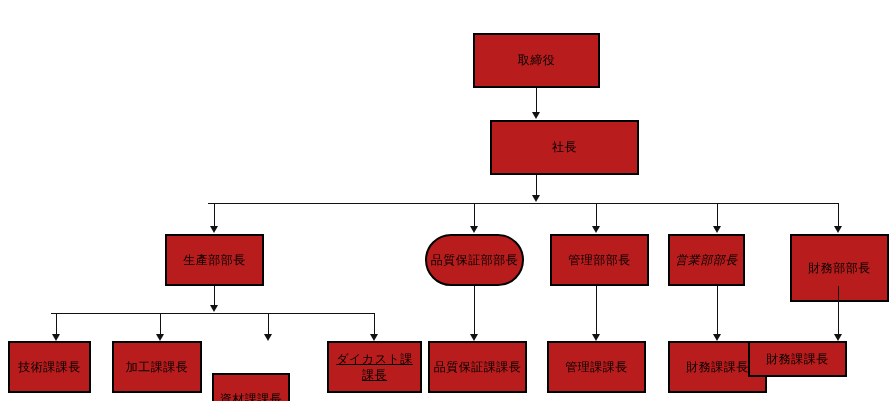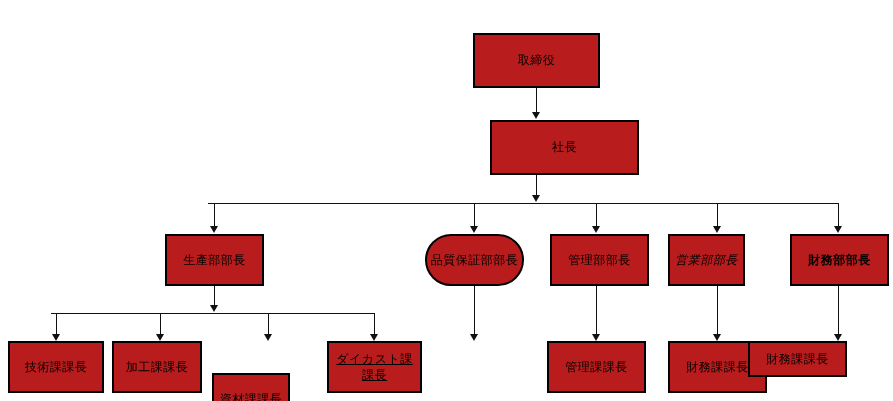--- a/index.html
+++ b/index.html
@@ -101,21 +101,21 @@
   </div>
 
   <div class="node" style="left:550px; top:234px; width:99px; height:52px;">
     <span class="node-label">管理部部長</span>
   </div>
 
   <div class="node" style="left:668px; top:234px; width:77px; height:52px;font-style:italic;">
     <span class="node-label">営業部部長</span>
   </div>
 
-  <div class="node" style="left:790px; top:234px; width:99px; height:52px;font-weight:bold;">
+  <div class="node" style="left:790px; top:234px; width:99px; height:68px;">
     <span class="node-label">財務部部長</span>
   </div>
 
   <div class="vline" style="left:214px; top:286px; height:20px;"></div>
   <div class="arrowhead" style="left:209.5px; top:305px;"></div>
   <div class="hline" style="left:51px; top:313px; width:323px;"></div>
 
   <div class="vline" style="left:56px; top:313px; height:22px;"></div>
   <div class="arrowhead" style="left:51.5px; top:334px;"></div>
 
@@ -133,36 +133,39 @@
 
   <div class="vline" style="left:596px; top:286px; height:49px;"></div>
   <div class="arrowhead" style="left:591.5px; top:334px;"></div>
 
   <div class="vline" style="left:717px; top:286px; height:49px;"></div>
   <div class="arrowhead" style="left:712.5px; top:334px;"></div>
 
   <div class="vline" style="left:838px; top:286px; height:49px;"></div>
   <div class="arrowhead" style="left:833.5px; top:334px;"></div>
 
-  <div class="node" style="left:8px; top:341px; width:96px; height:52px;">
+  <div class="node" style="left:8px; top:341px; width:83px; height:52px;">
     <span class="node-label">技術課課長</span>
   </div>
 
   <div class="node" style="left:112px; top:341px; width:90px; height:52px;">
     <span class="node-label">加工課課長</span>
   </div>
 
   <div class="node" style="left:212px; top:341px; width:78px; height:52px;margin-top:32px;">
     <span class="node-label">資材課課長</span>
   </div>
 
   <div class="node" style="left:327px; top:341px; width:95px; height:52px;text-decoration:underline;">
     <span class="node-label">ダイカスト課課長</span>
   </div>
 
+  <div class="node" style="left:428px; top:341px; width:99px; height:52px;">
+    <span class="node-label">品質保証課課長</span>
+  </div>
 
   <div class="node" style="left:547px; top:341px; width:99px; height:52px;">
     <span class="node-label">管理課課長</span>
   </div>
 
   <div class="node" style="left:668px; top:341px; width:99px; height:52px;">
     <span class="node-label">財務課課長</span>
   </div>
 
   <div class="node" style="left:748px; top:341px; width:99px; height:36px;">

